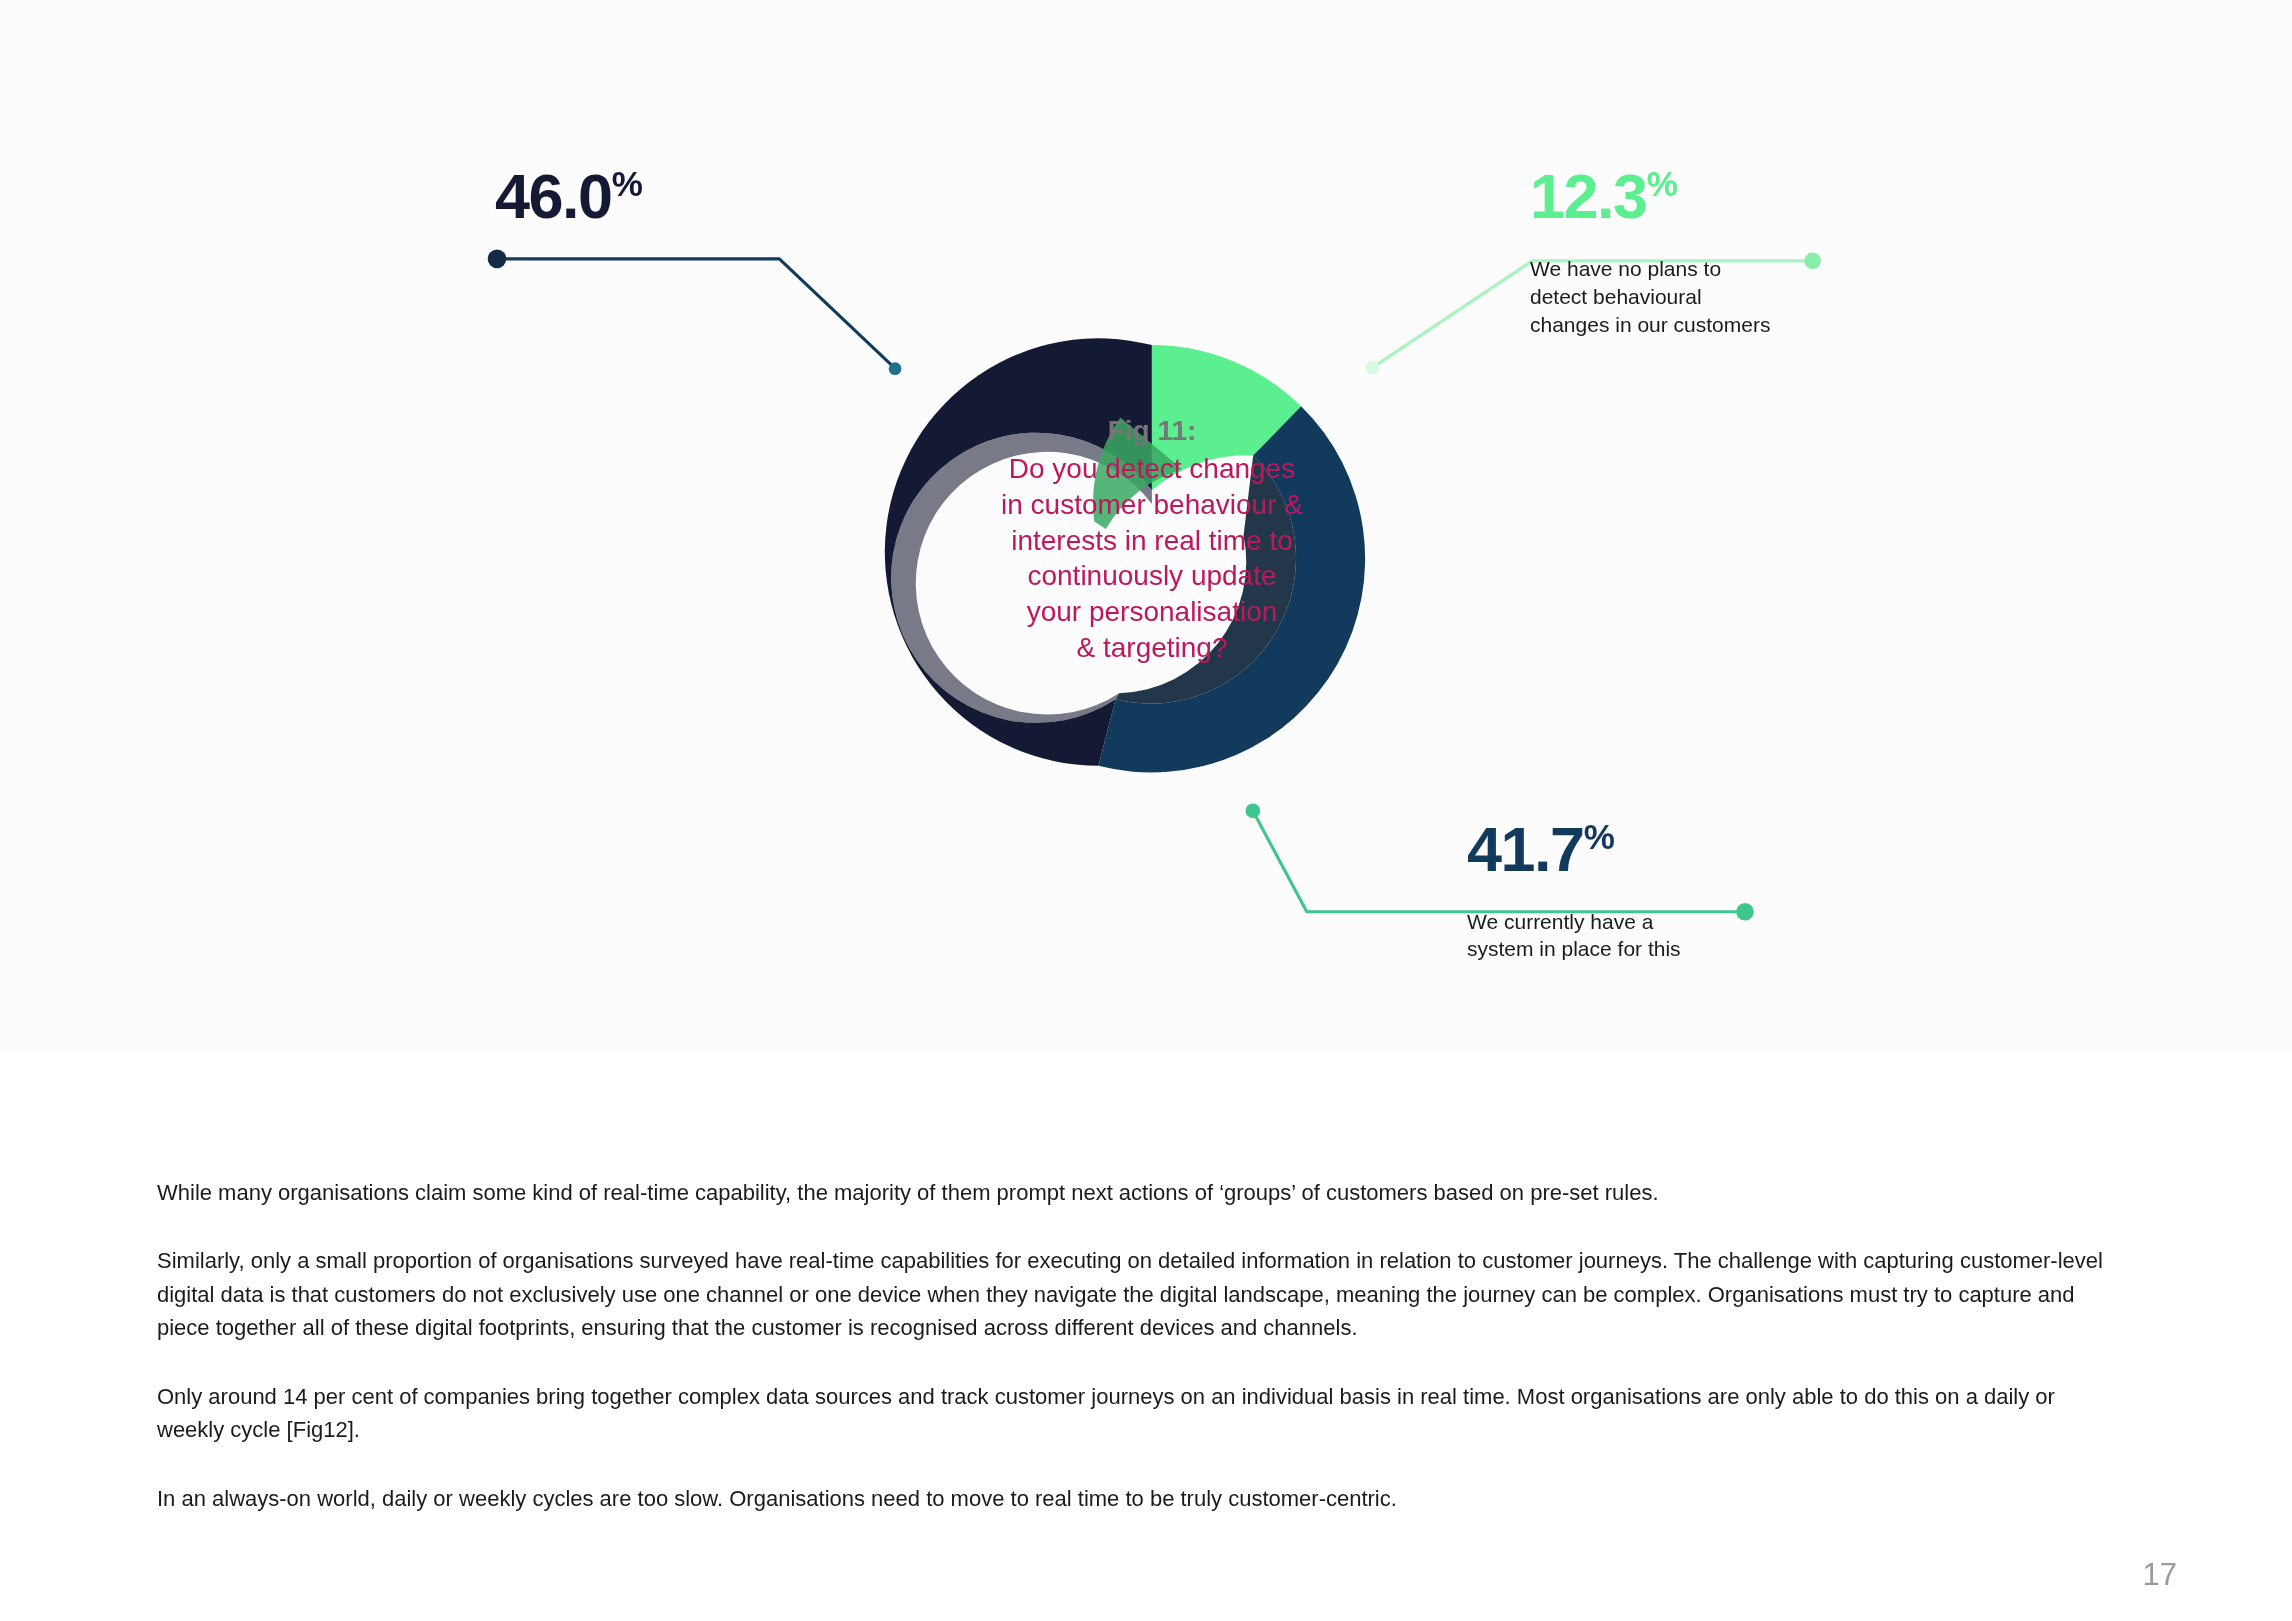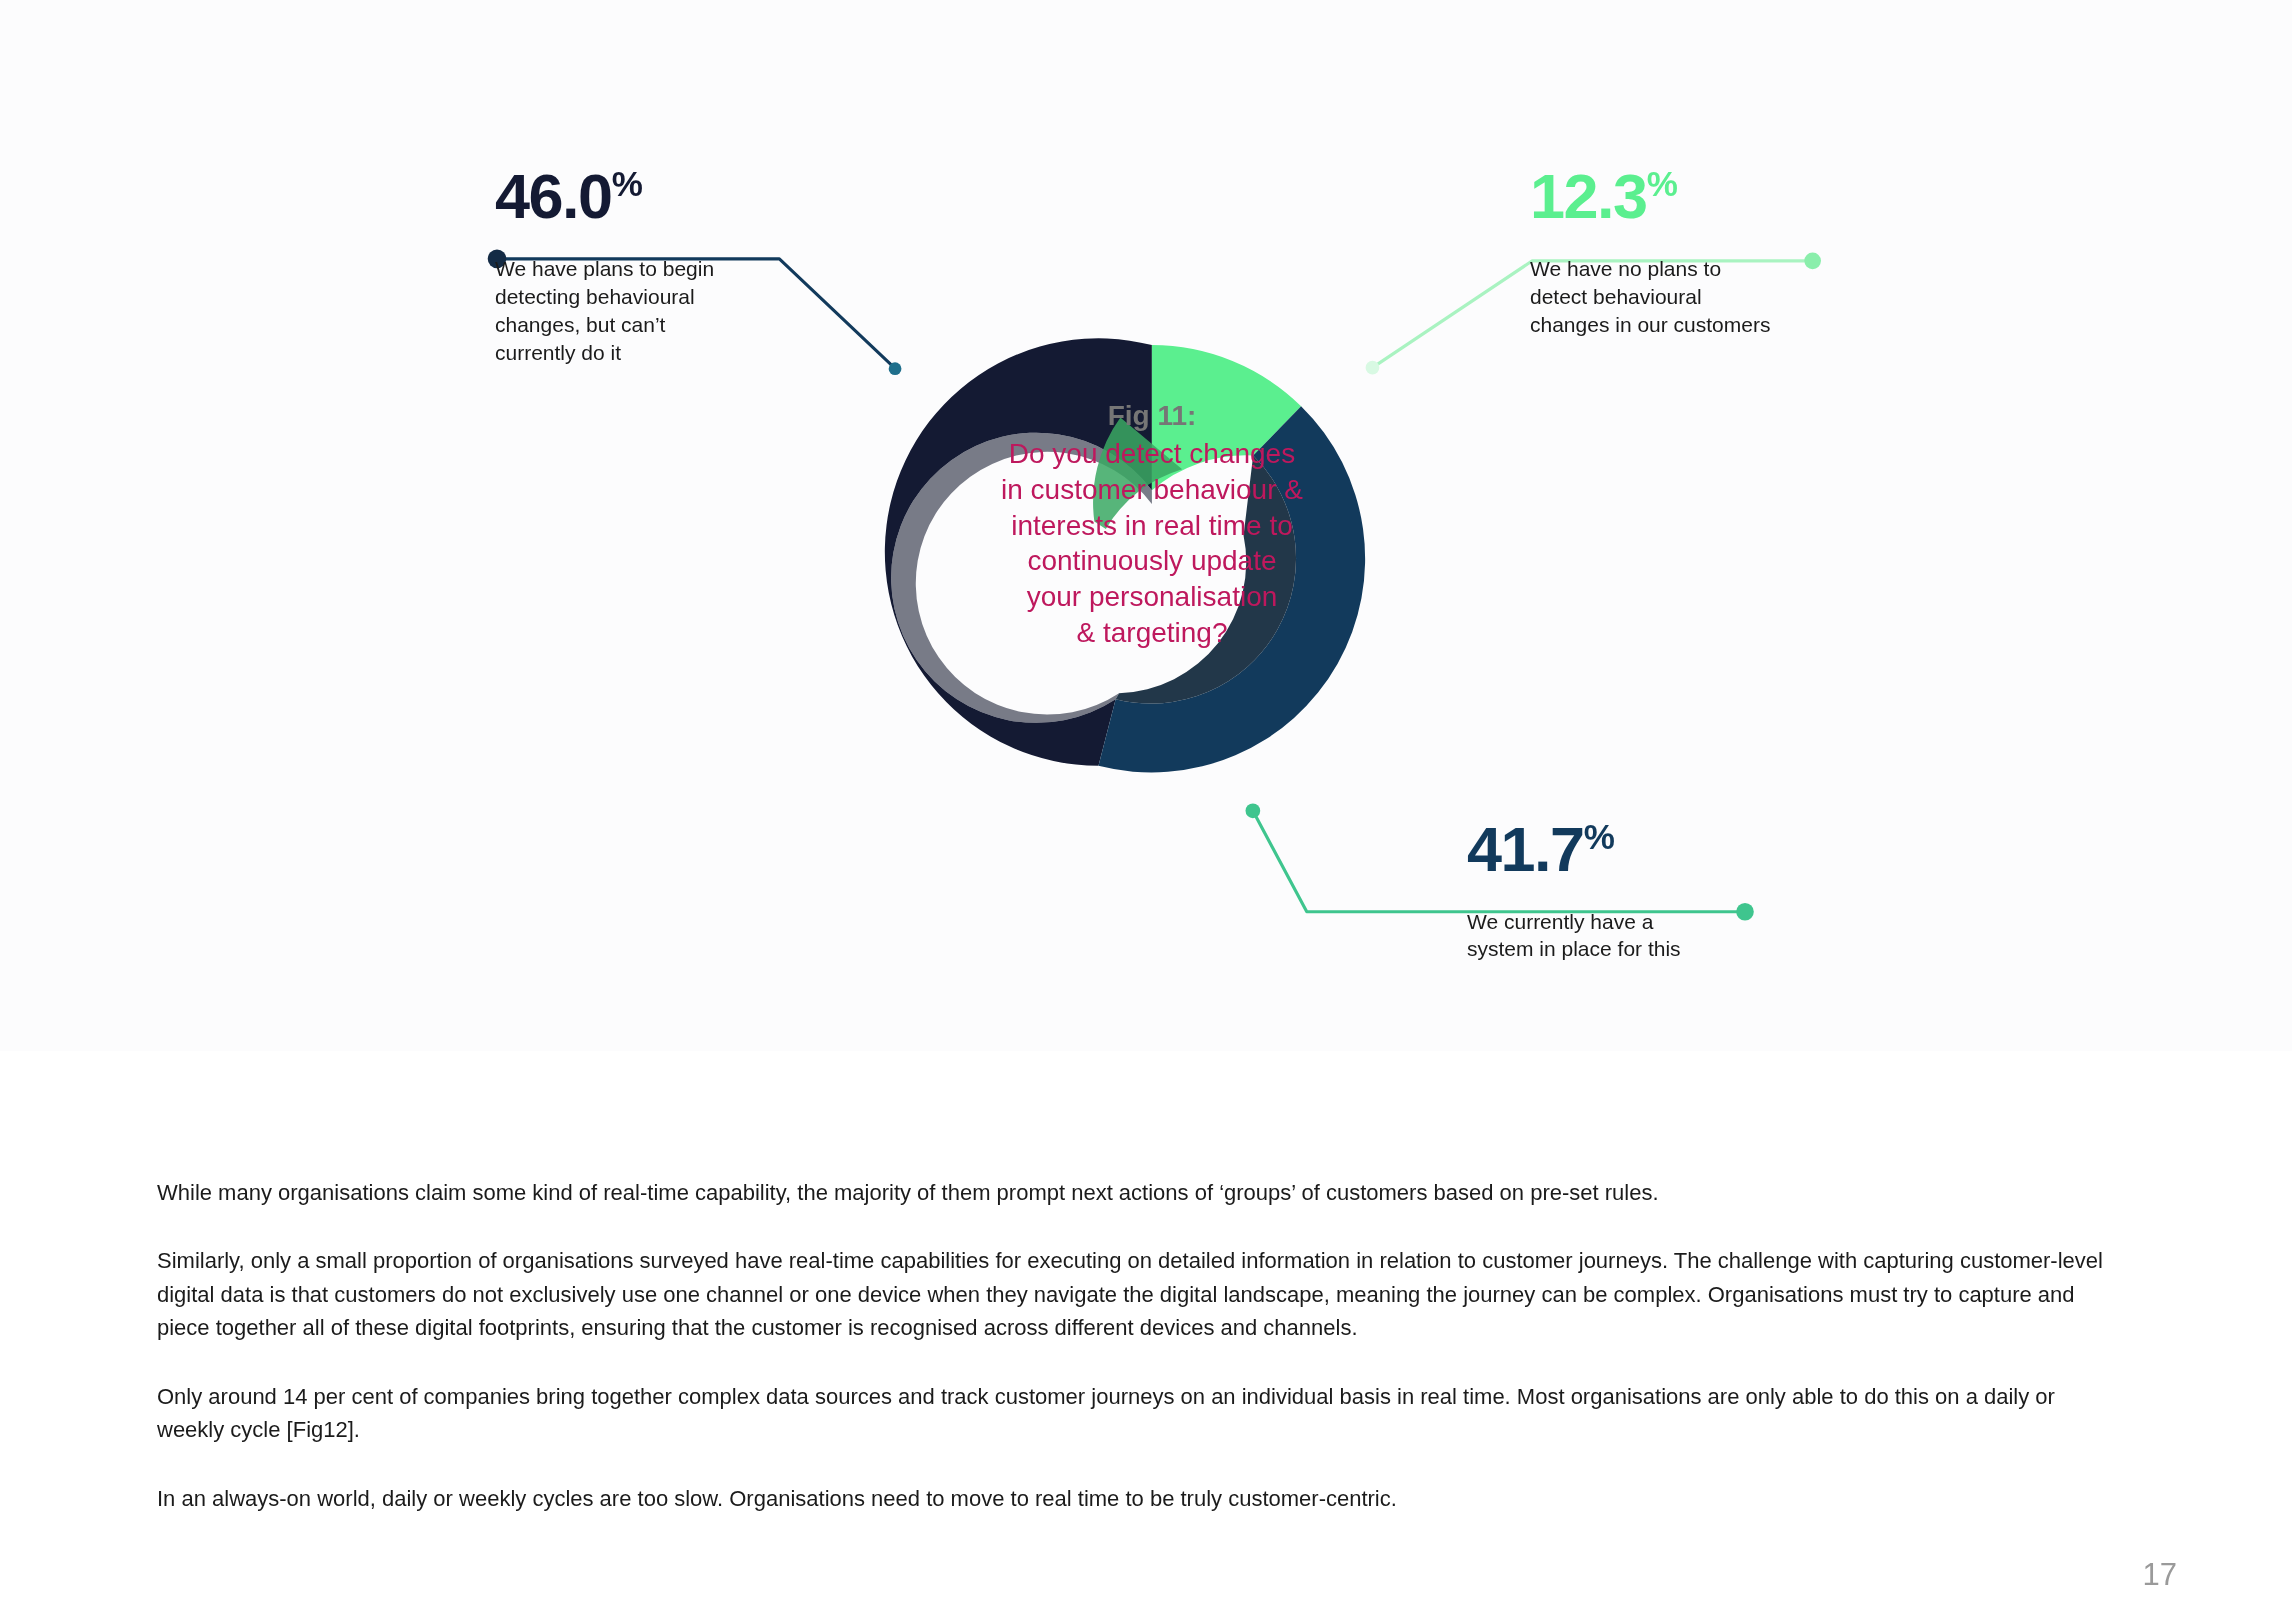--- a/index.html
+++ b/index.html
@@ -78,21 +78,21 @@
     left: 1467px;
     top: 818px;
   }
   #callout-bottom .pct { color: #123a5c; }
   #callout-bottom .desc { margin-top: 26.5px; }
 
   
   #donut-center-label {
     position: absolute;
     left: 949px;
-    top: 399px;
+    top: 414px;
     width: 406px;
     text-align: center;
     pointer-events: none;
   }
   #donut-center-label .fig-title {
     font-family: "Liberation Sans", sans-serif;
     font-weight: bold;
     font-size: 28px;
     color: #767676;
     line-height: 1.18;
@@ -202,24 +202,20 @@
     <div class="fig-question">Do you detect changes
 in customer behaviour &amp;
 interests in real time to
 continuously update
 your personalisation
 &amp; targeting?</div>
   </div>
 
   <div class="callout" id="callout-left">
     <div class="pct"><span>46.0</span><span class="sym">%</span></div>
-    <div class="desc">We have plans to begin
-detecting behavioural
-changes, but can’t
-currently do it</div>
   </div>
 
   <div class="callout" id="callout-right-top">
     <div class="pct"><span>12.3</span><span class="sym">%</span></div>
     <div class="desc">We have no plans to
 detect behavioural
 changes in our customers</div>
   </div>
 
   <div class="callout" id="callout-bottom">

